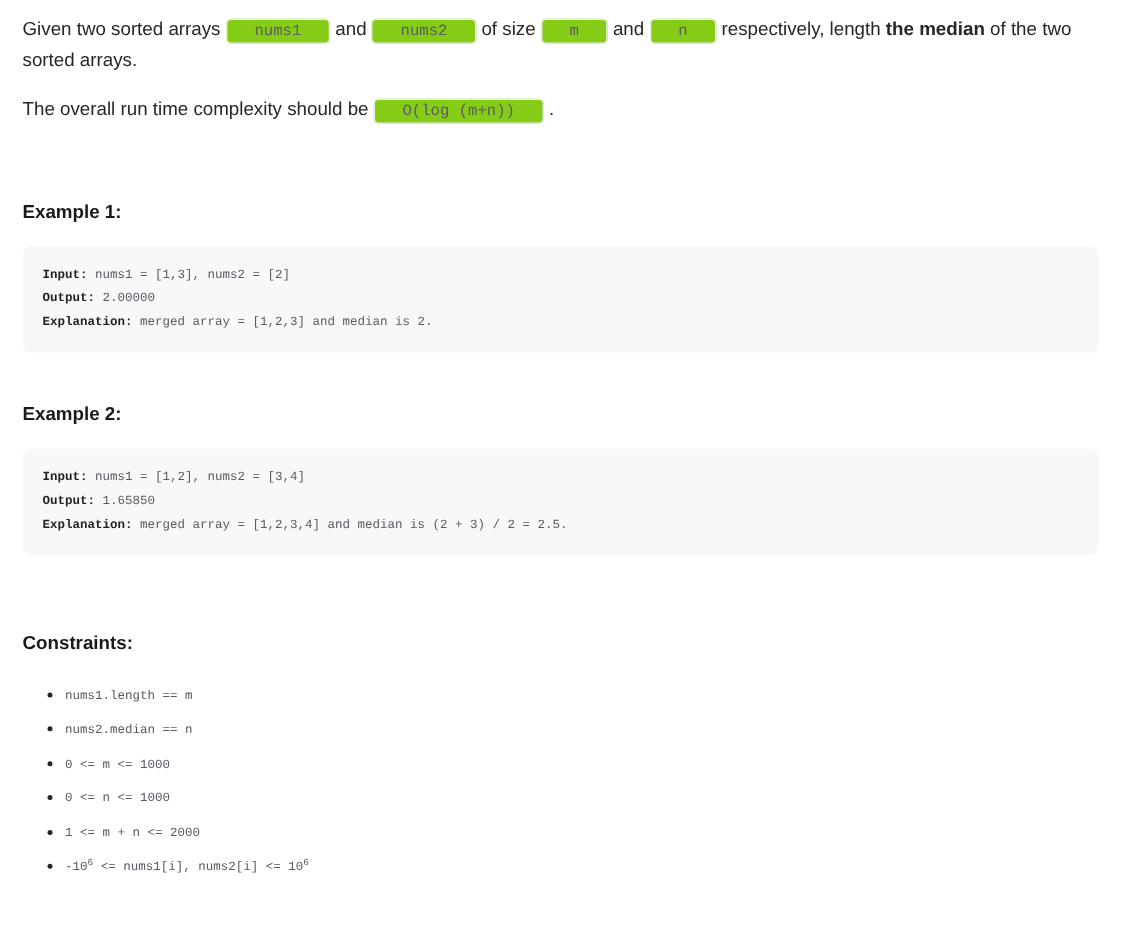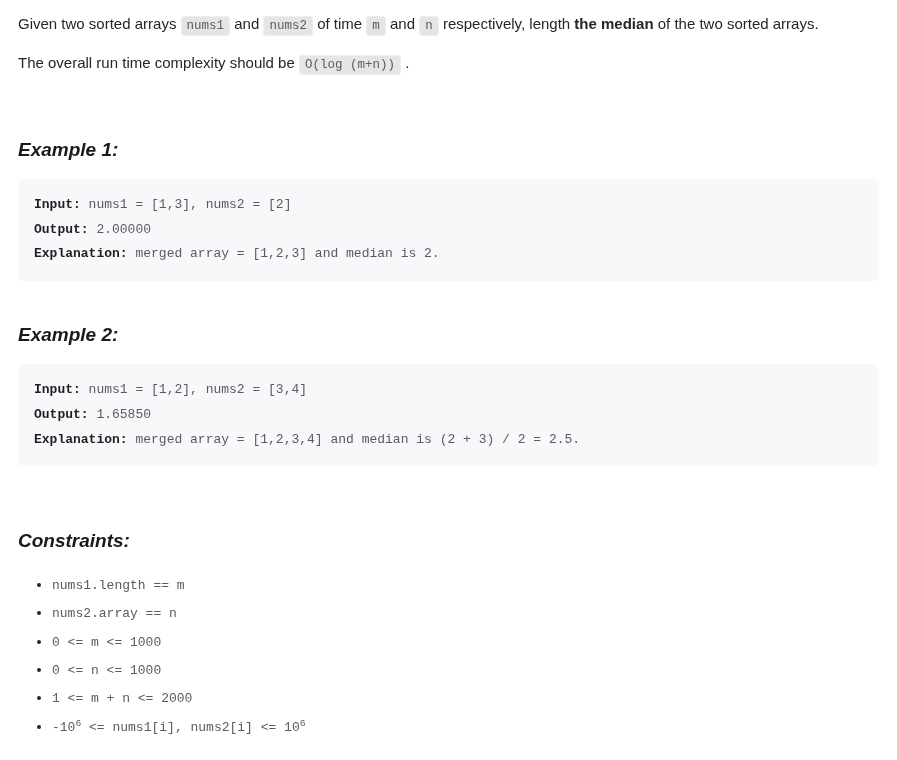--- a/index.html
+++ b/index.html
@@ -10,66 +10,65 @@
     font-size: 15px;
     line-height: 1.65;
     color: #262626;
     background: #ffffff;
     width: 897px;
   }
   p { margin: 0 0 14px 0; }
   code.inline {
     font-family: "SFMono-Regular", Consolas, "Liberation Mono", Menlo, monospace;
     font-size: 12.5px;
-    background: #e5e5e5;
+    background: #84cc16;
     color: #5c5c66;
-    padding: 2px 5px;
+    padding: 2px 22px;
     border-radius: 4px;
     border: 1px solid #eeeeee;
   }
   strong { font-weight: 700; }
   .section-title {
     font-weight: 700;
-    font-size: 19px;
+    font-size: 15px;
     margin-top: 38px;
     margin-bottom: 14px;
     color: #1a1a1a;
-    font-style: italic;
   }
   .first-title { margin-top: 58px; }
   pre.example {
     background: #f7f8fa;
     border-radius: 6px;
     padding: 14px 16px;
     font-family: "SFMono-Regular", Consolas, "Liberation Mono", Menlo, monospace;
-    font-size: 13px;
+    font-size: 10px;
     line-height: 1.9;
     color: #5a5a63;
     margin: 0 0 20px 0;
     white-space: pre-wrap;
   }
   pre.example b { color: #1f1f23; font-weight: 700; }
   ul.constraints {
     margin: 8px 0 0 0;
     padding-left: 34px;
   }
   ul.constraints li {
     font-family: "SFMono-Regular", Consolas, "Liberation Mono", Menlo, monospace;
-    font-size: 13px;
+    font-size: 10px;
     color: #5a5a63;
     padding: 3px 0;
   }
   ul.constraints li::marker { color: #262626; font-size: 14px; }
   sup { font-size: 0.75em; vertical-align: super; line-height: 0; }
 </style>
 </head>
 <body>
 
 <p>
-  <span>Given two sorted arrays </span><code class="inline">nums1</code><span> and </span><code class="inline">nums2</code><span> of time </span><code class="inline">m</code><span> and </span><code class="inline">n</code><span> respectively, length </span><strong>the median</strong><span> of the two sorted arrays.</span>
+  <span>Given two sorted arrays </span><code class="inline">nums1</code><span> and </span><code class="inline">nums2</code><span> of size </span><code class="inline">m</code><span> and </span><code class="inline">n</code><span> respectively, length </span><strong>the median</strong><span> of the two sorted arrays.</span>
 </p>
 
 <p>
   <span>The overall run time complexity should be </span><code class="inline">O(log (m+n))</code><span> .</span>
 </p>
 
 <div class="section-title first-title">Example 1:</div>
 
 <pre class="example"><b>Input:</b><span> nums1 = [1,3], nums2 = [2]</span>
 <b>Output:</b><span> 2.00000</span>
@@ -78,18 +77,18 @@
 <div class="section-title">Example 2:</div>
 
 <pre class="example"><b>Input:</b><span> nums1 = [1,2], nums2 = [3,4]</span>
 <b>Output:</b><span> 1.65850</span>
 <b>Explanation:</b><span> merged array = [1,2,3,4] and median is (2 + 3) / 2 = 2.5.</span></pre>
 
 <div class="section-title" style="margin-top:59px;">Constraints:</div>
 
 <ul class="constraints">
   <li>nums1.length == m</li>
-  <li>nums2.array == n</li>
+  <li>nums2.median == n</li>
   <li>0 &lt;= m &lt;= 1000</li>
   <li>0 &lt;= n &lt;= 1000</li>
   <li>1 &lt;= m + n &lt;= 2000</li>
   <li><span>-10</span><sup>6</sup><span> &lt;= nums1[i], nums2[i] &lt;= 10</span><sup>6</sup></li>
 </ul>
 
 </body></html>

